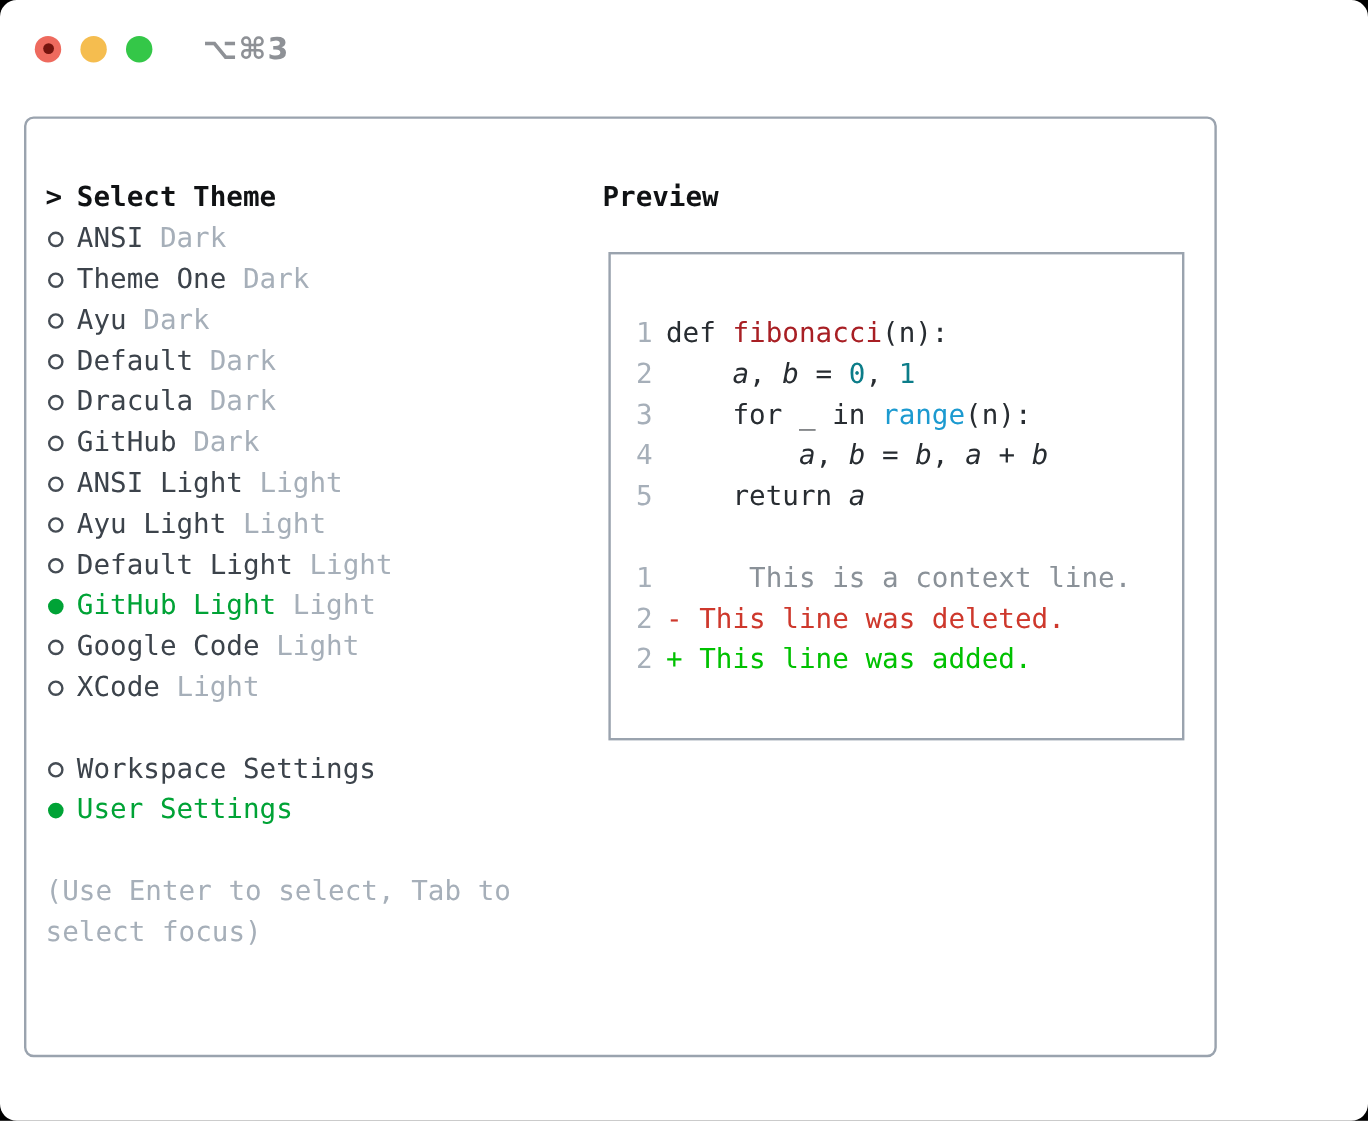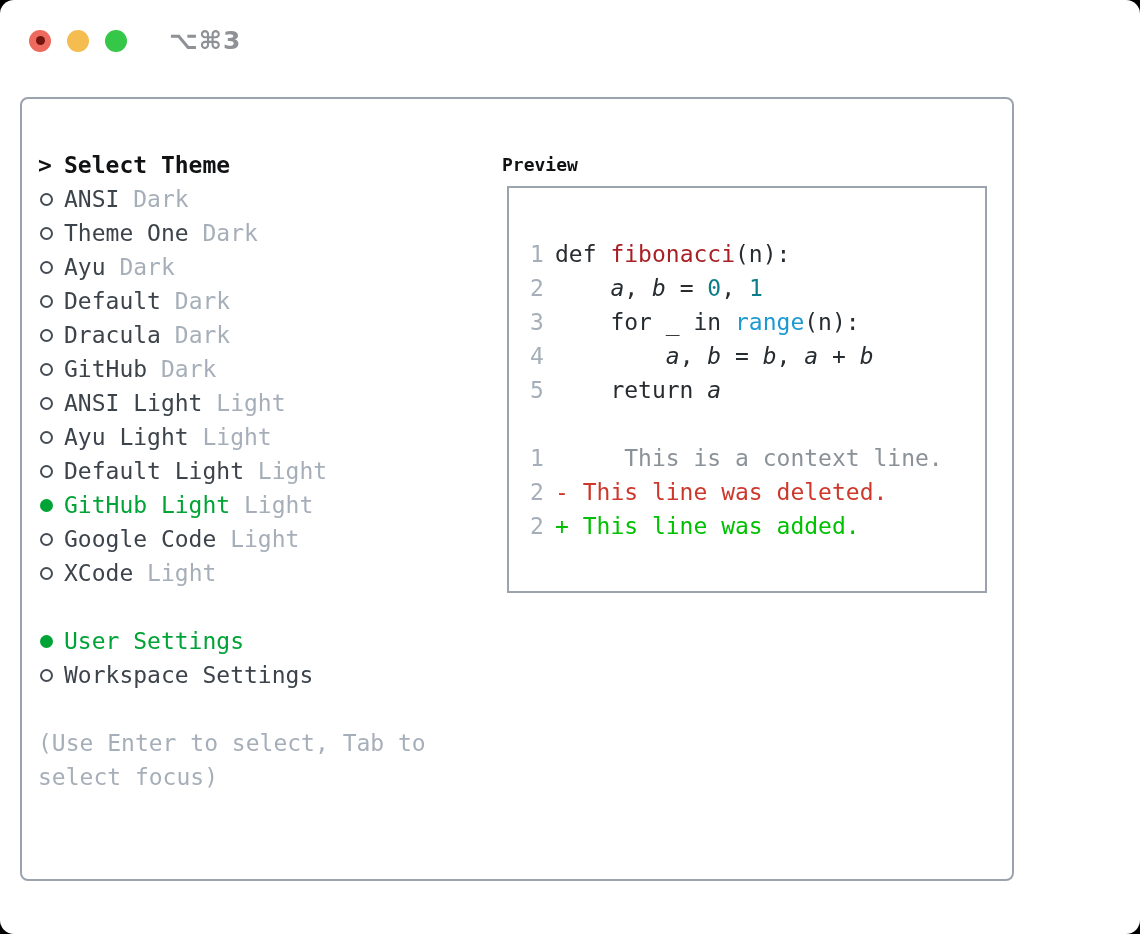--- a/index.html
+++ b/index.html
@@ -72,24 +72,24 @@
   .vn       { color:#a6afb9; white-space:pre; }
   .hint {
     height:34px; line-height:34px;
     font-size:23px; color:#a6afb9;
     white-space:pre;
   }
   
   .preview-title {
     position:absolute; left:480px; top:49px;
     height:34px; line-height:34px;
-    font-size:18px; font-weight:bold; color:#101214;
+    font-size:23px; font-weight:bold; color:#101214;
   }
   .preview-box {
-    position:absolute; left:485px; top:87px;
+    position:absolute; left:485px; top:111px;
     width:480px; height:407px;
     box-sizing:border-box;
     border:2px solid #9aa3ae;
     background:#fff;
     padding:49px 0 0 21px;
     overflow:hidden;
   }
   .pline { height:34px; line-height:34px; font-size:23px; white-space:pre; }
   .ln    { display:inline-block; width:25px; color:#a6afb9; }
   .tk-plain { color:#272c31; }
@@ -209,29 +209,29 @@
             <span class="vn"> Light</span>
           </div>
         </div>
 
       <div class="spacer"></div>
 
 
       <div id="apply-list">
           <div class="row">
             <span class="marker">
+              <span class="dot"></span>
+            </span>
+            <span class="">Workspace Settings</span>
+          </div>
+          <div class="row">
+            <span class="marker">
               <span class="dot dot-filled"></span>
             </span>
             <span class="sel">User Settings</span>
-          </div>
-          <div class="row">
-            <span class="marker">
-              <span class="dot"></span>
-            </span>
-            <span class="">Workspace Settings</span>
           </div>
         </div>
 
       <div class="spacer"></div>
 
       <div class="hint">(Use Enter to select, Tab to</div>
       <div class="hint">select focus)</div>
     </div>
 
     <div class="preview-title">Preview</div>

